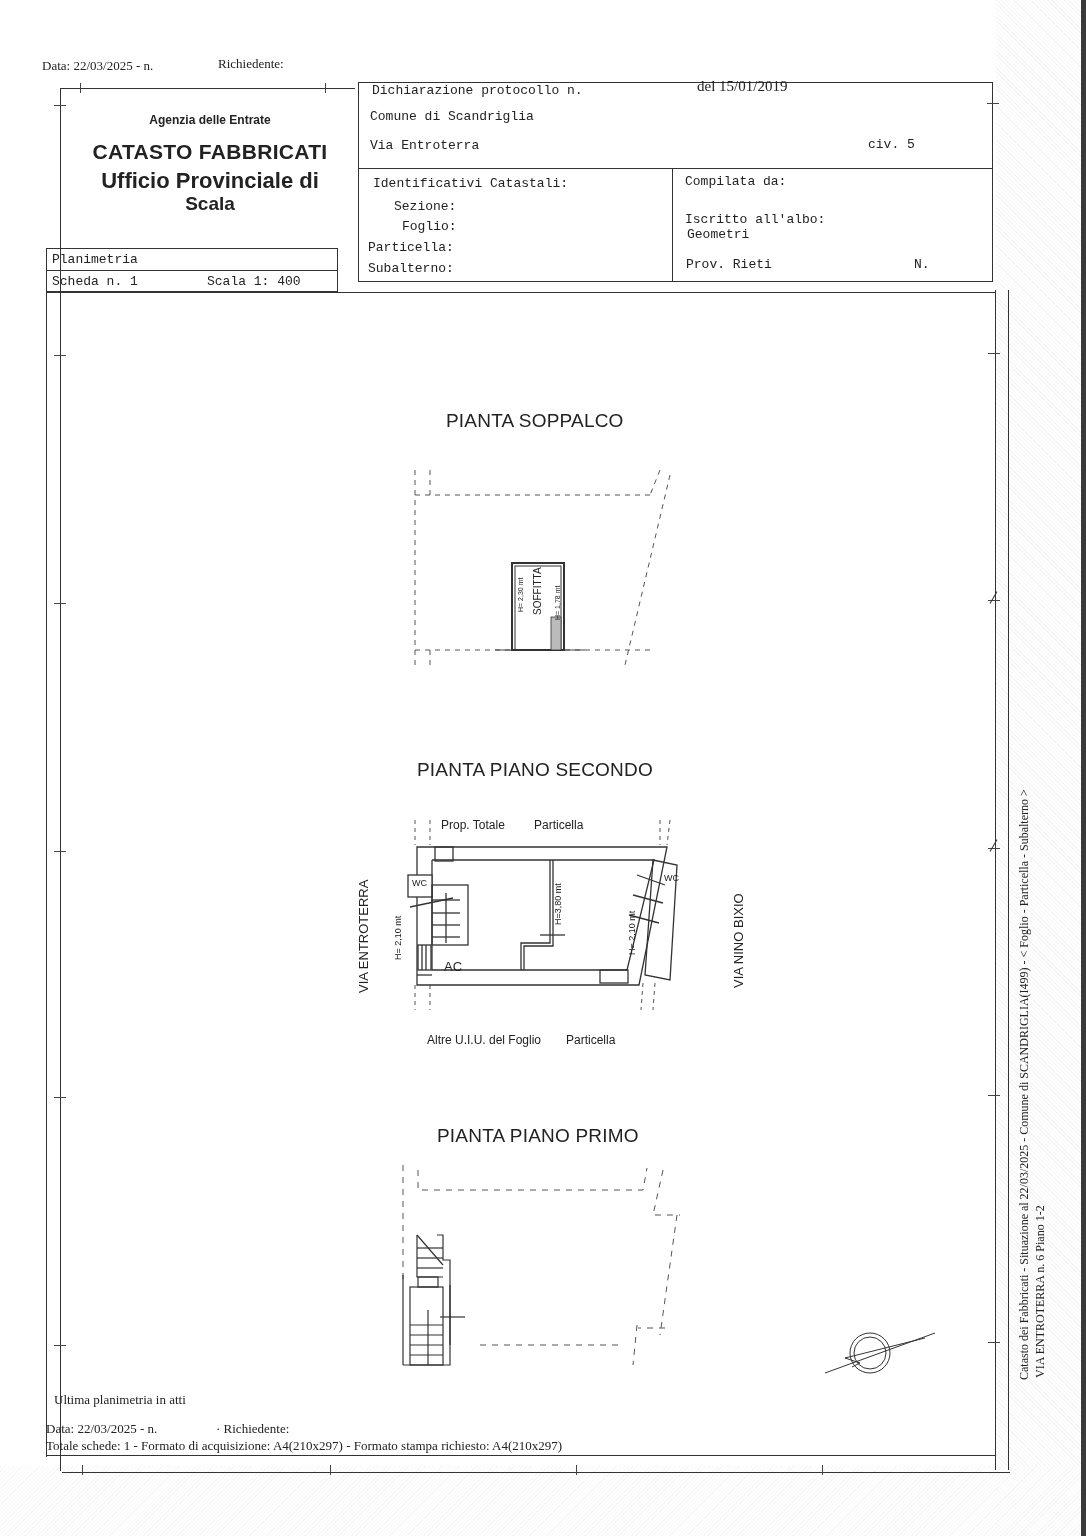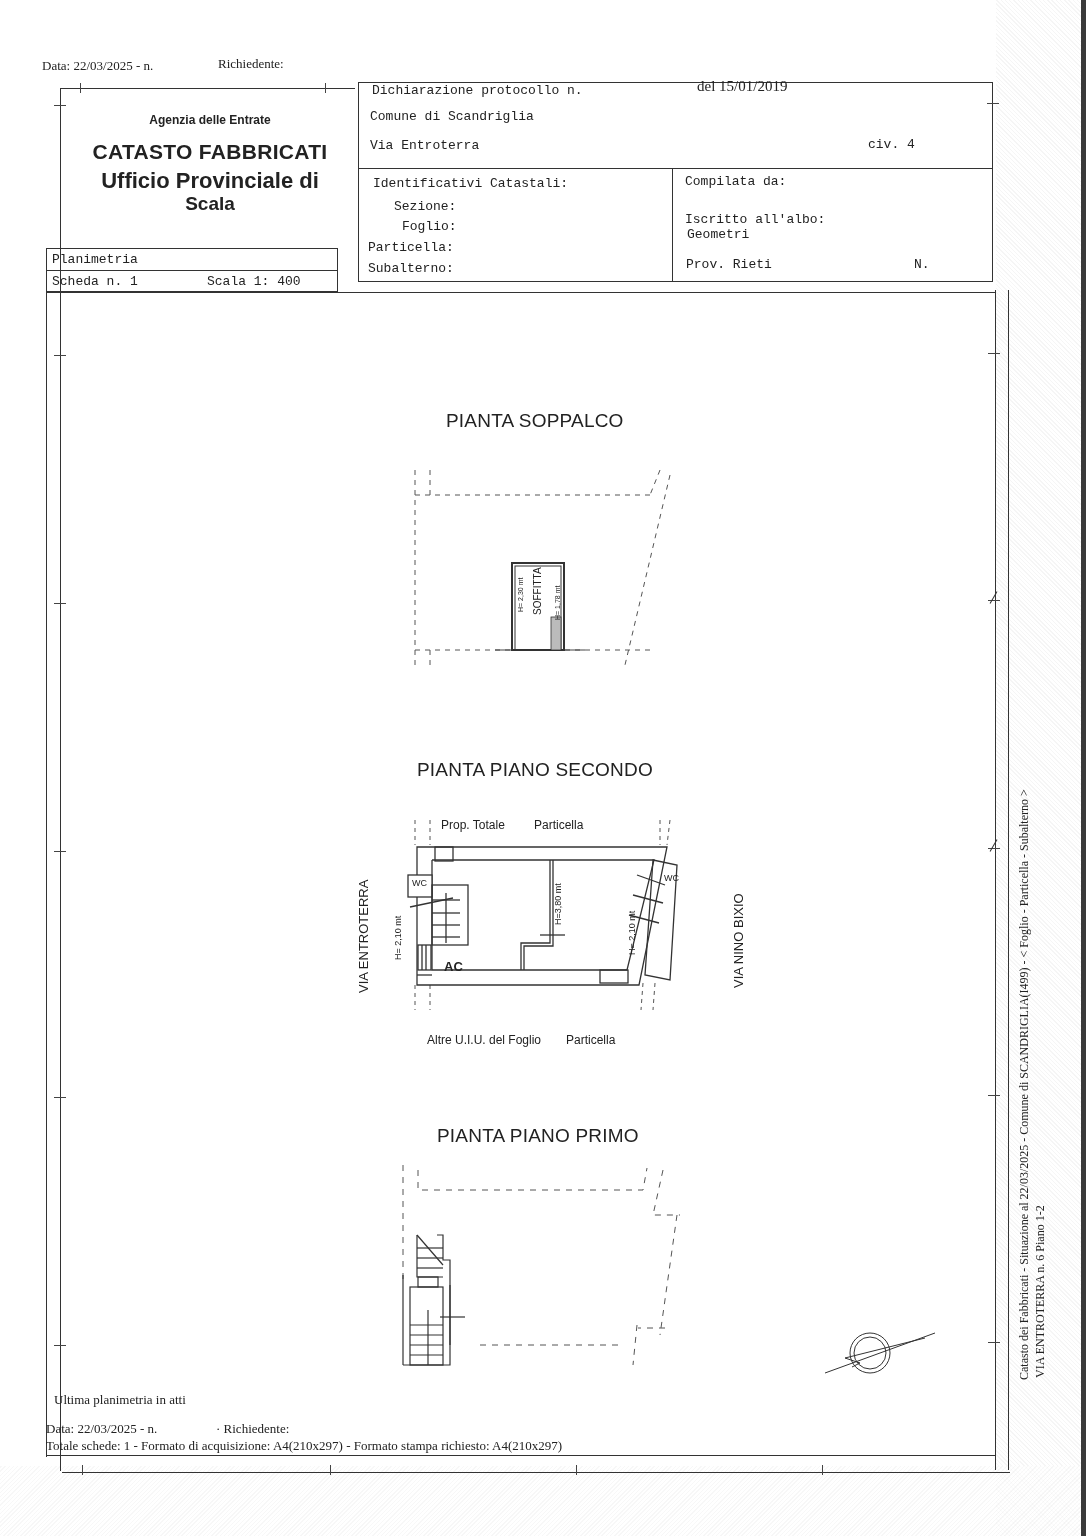--- a/index.html
+++ b/index.html
@@ -55,21 +55,21 @@
   <div class="abs mono-small" style="left:5px;top:25px;">Scheda n. 1</div>
   <div class="abs mono-small" style="left:160px;top:25px;">Scala 1: 400</div>
 </div>
 
 <div class="box" style="left:358px;top:82px;width:635px;height:86px;border-bottom:none;"></div>
 <div class="tick-h" style="left:987px;top:103px;"></div>
 <div class="abs mono-small" style="left:372px;top:83px;">Dichiarazione protocollo n.</div>
 <div class="abs serif" style="left:697px;top:78px;font-size:15px;">del 15/01/2019</div>
 <div class="abs mono-small" style="left:370px;top:109px;">Comune di Scandriglia</div>
 <div class="abs mono-small" style="left:370px;top:138px;">Via Entroterra</div>
-<div class="abs mono-small" style="left:868px;top:137px;">civ. 4</div>
+<div class="abs mono-small" style="left:868px;top:137px;">civ. 5</div>
 
 <div class="box" style="left:358px;top:168px;width:635px;height:114px;">
   <div class="thin-v" style="left:313px;top:0;height:112px;border-left:1.5px solid #333;"></div>
 </div>
 <div class="abs mono-small" style="left:373px;top:176px;">Identificativi Catastali:</div>
 <div class="abs mono-small" style="left:394px;top:199px;">Sezione:</div>
 <div class="abs mono-small" style="left:402px;top:219px;">Foglio:</div>
 <div class="abs mono-small" style="left:368px;top:240px;">Particella:</div>
 <div class="abs mono-small" style="left:368px;top:261px;">Subalterno:</div>
 <div class="abs mono-small" style="left:685px;top:174px;">Compilata da:</div>
@@ -147,21 +147,21 @@
     <rect x="195" y="155" width="28" height="13"></rect>
     <polygon points="248,45 272,50 265,165 240,160"></polygon>
     <line x1="232" y1="60" x2="260" y2="70"></line>
     <line x1="228" y1="80" x2="258" y2="88"></line>
     <line x1="224" y1="100" x2="254" y2="108"></line>
     <line x1="135" y1="120" x2="160" y2="120"></line>
   </g>
 </svg>
 <div class="abs sans" style="left:412px;top:878px;font-size:9px;">WC</div>
 <div class="abs sans" style="left:664px;top:873px;font-size:9px;">WC</div>
-<div class="abs sans" style="left:444px;top:959px;font-size:13px;font-weight:bold;">AC</div>
+<div class="abs sans" style="left:444px;top:959px;font-size:13px;">AC</div>
 <div class="vert sans" style="left:393px;top:960px;font-size:9px;">H= 2,10 mt</div>
 <div class="vert sans" style="left:553px;top:925px;font-size:9px;">H=3,80 mt</div>
 <div class="vert sans" style="left:627px;top:955px;font-size:9px;">H= 2,10 mt</div>
 <div class="vert sans" style="left:356px;top:993px;font-size:13px;">VIA ENTROTERRA</div>
 <div class="vert sans" style="left:731px;top:988px;font-size:13px;">VIA NINO BIXIO</div>
 <div class="abs label-sm" style="left:427px;top:1033px;">Altre U.I.U. del Foglio</div>
 <div class="abs label-sm" style="left:566px;top:1033px;">Particella</div>
 
 <div class="abs plan-title" style="left:437px;top:1125px;">PIANTA PIANO PRIMO</div>
 <svg class="abs" style="left:395px;top:1160px;" width="300" height="210">

